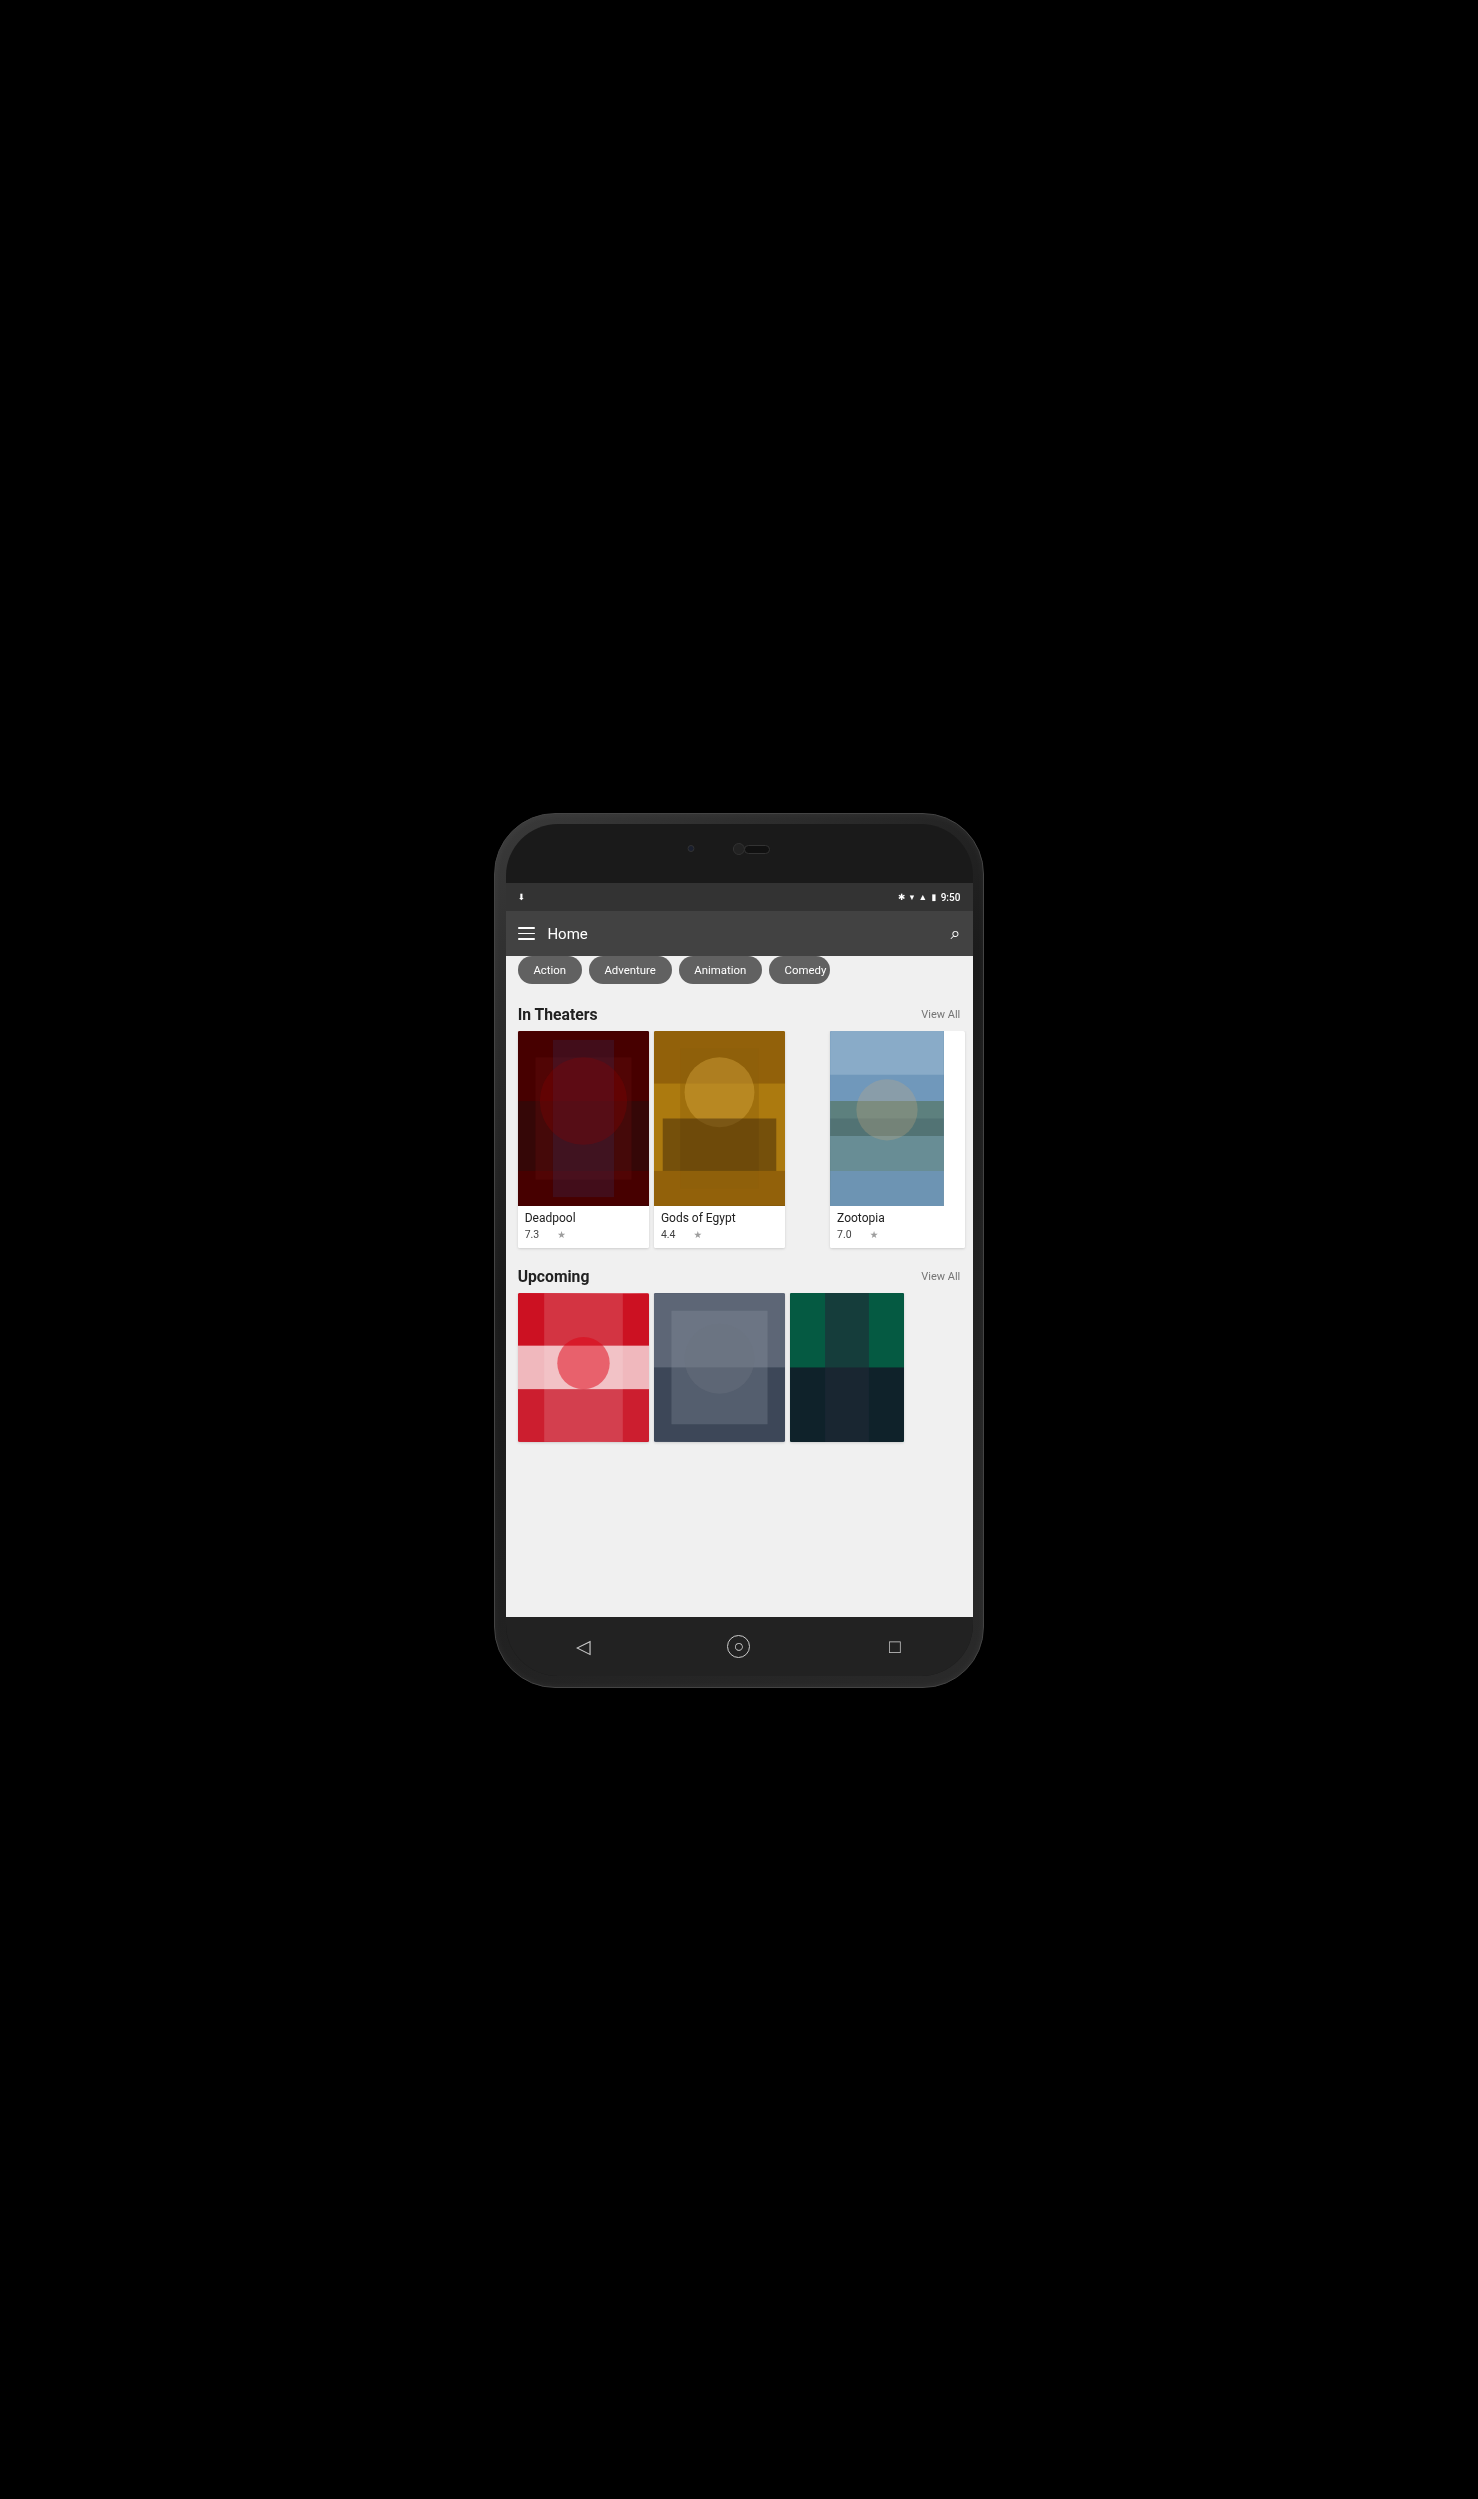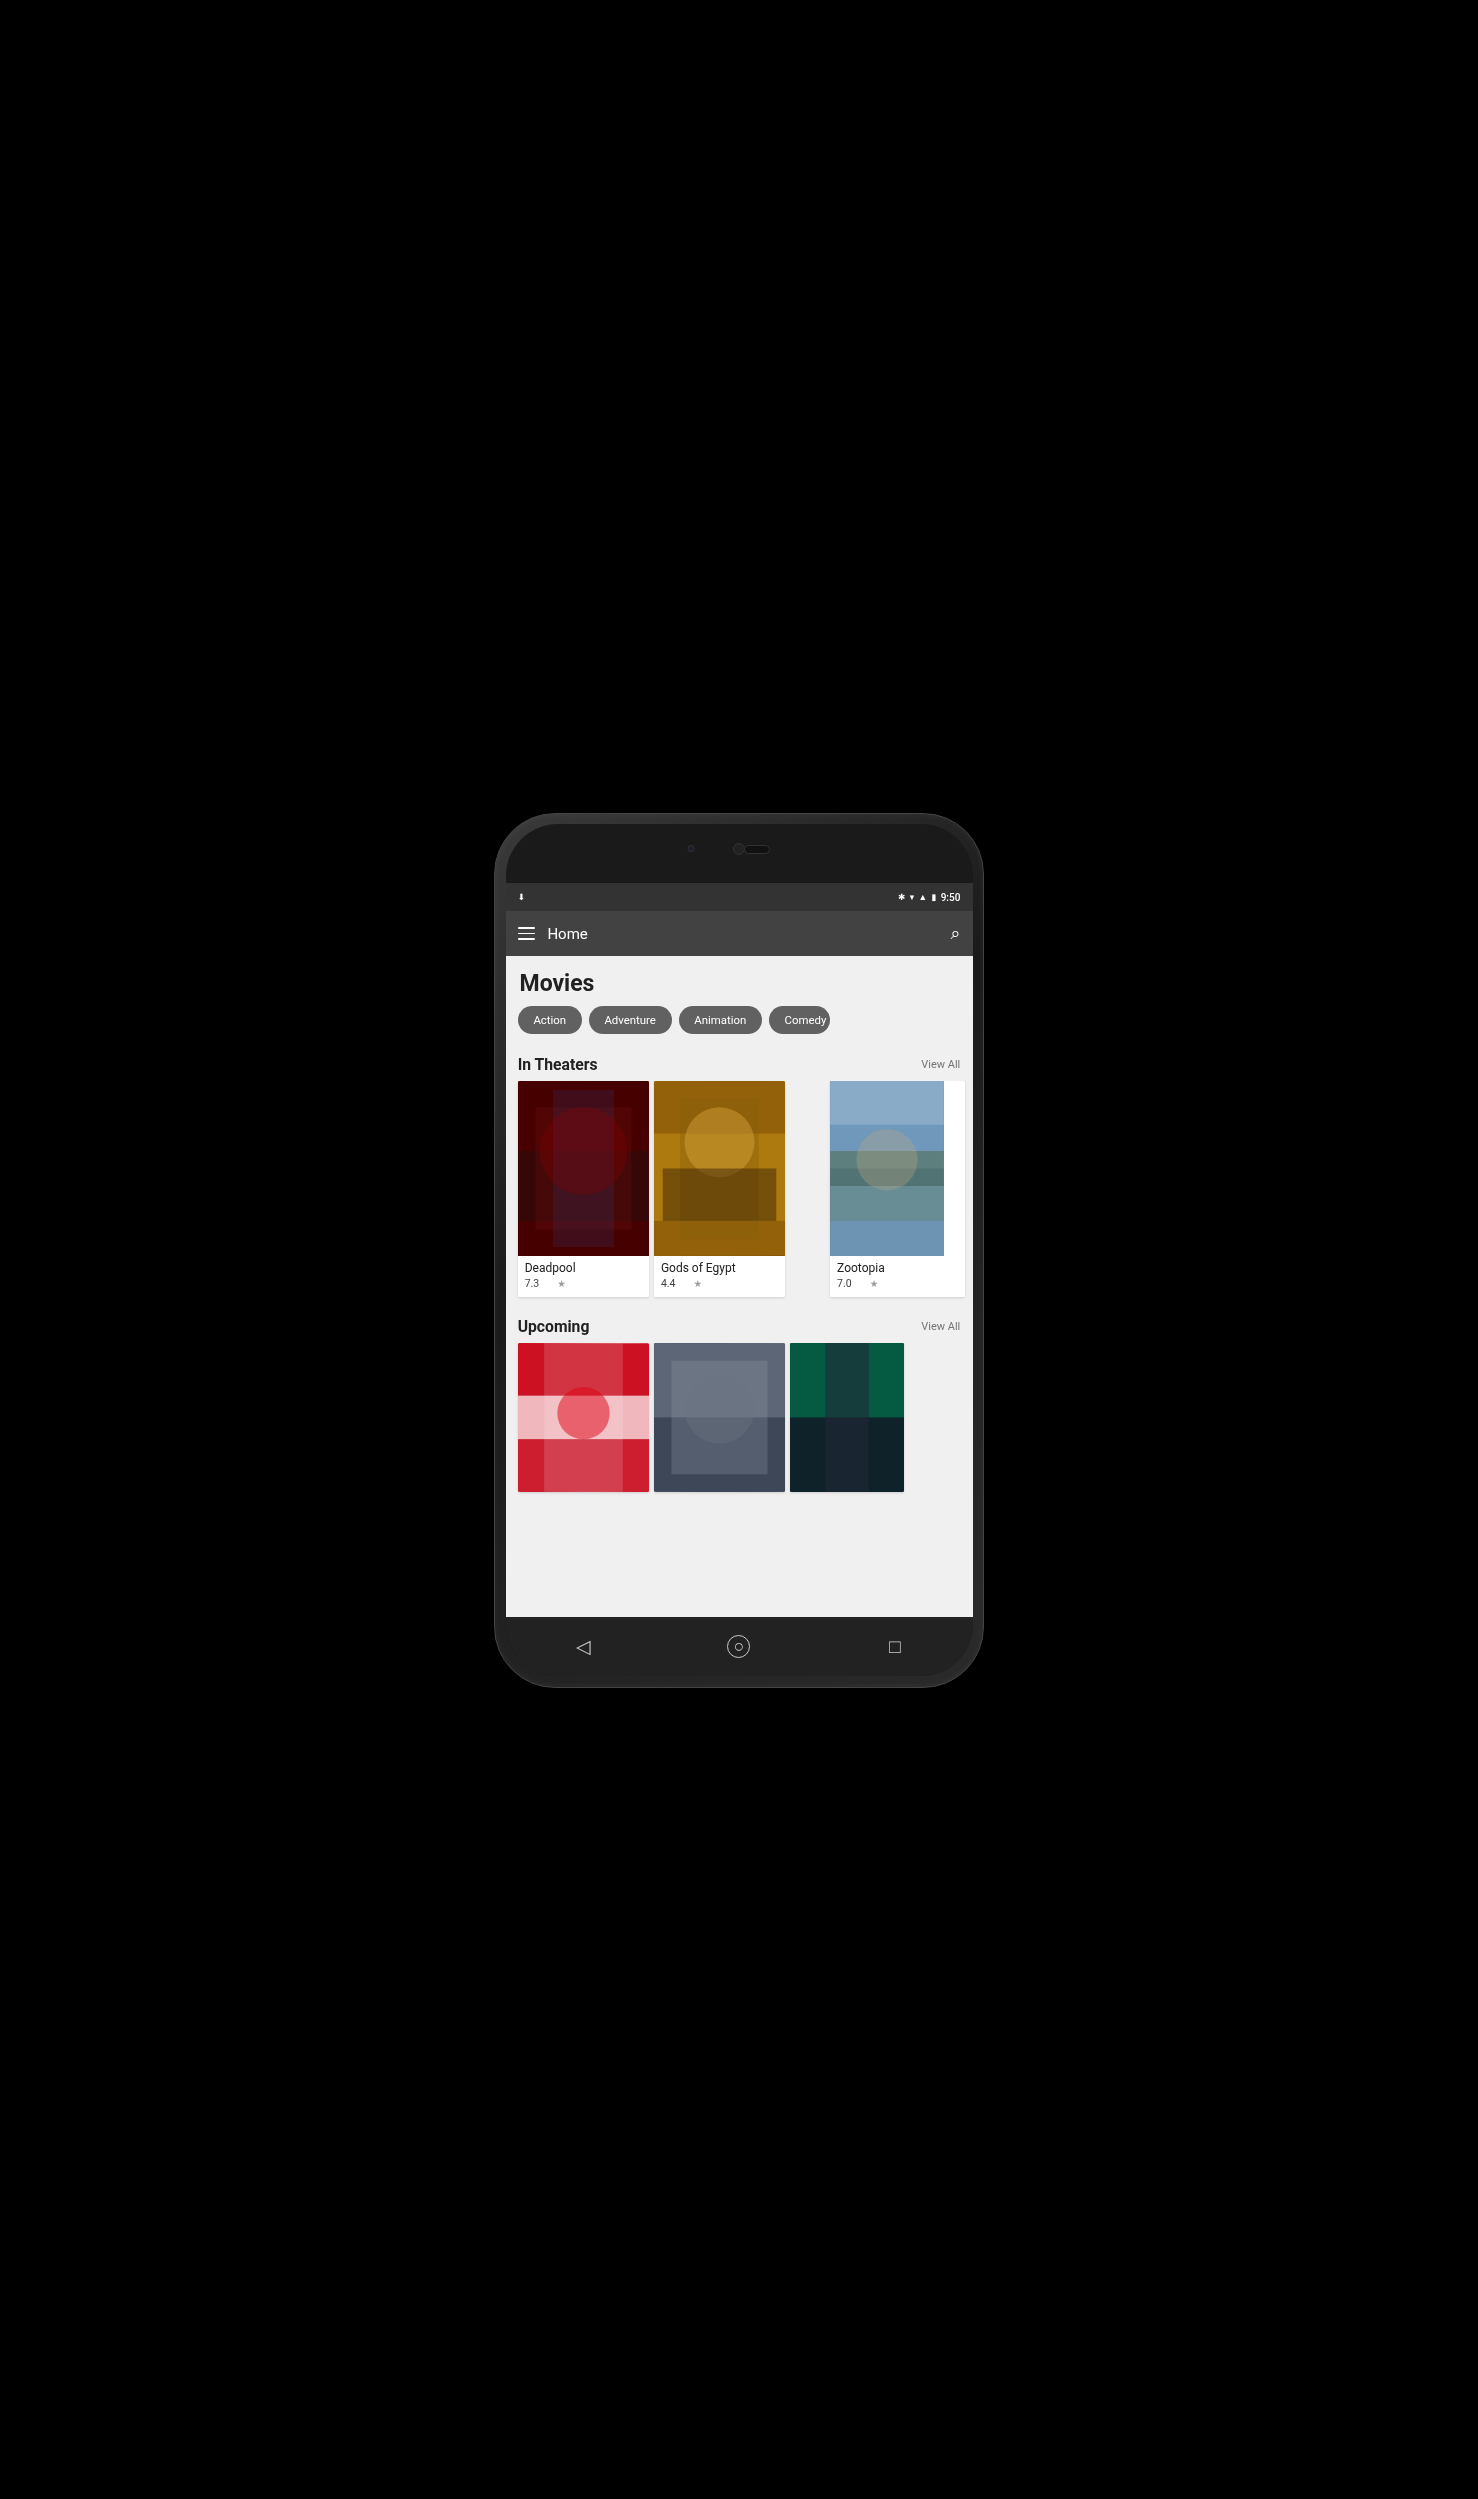--- a/index.html
+++ b/index.html
@@ -367,21 +367,20 @@
             <span></span>
             <span></span>
           </div>
           <span class="toolbar-title">Home</span>
         </div>
         <span class="search-icon-btn">⌕</span>
       </div>
 
       <div class="content">
 
-        <div class="movies-header">Movies</div>
 
         <div class="genre-chips">
           <div class="chip">Action</div>
           <div class="chip">Adventure</div>
           <div class="chip">Animation</div>
           <div class="chip" style="overflow:hidden; max-width:61px; text-overflow:clip;">Comedy</div>
         </div>
 
         <div class="section-header">
           <span class="section-title">In Theaters</span>

